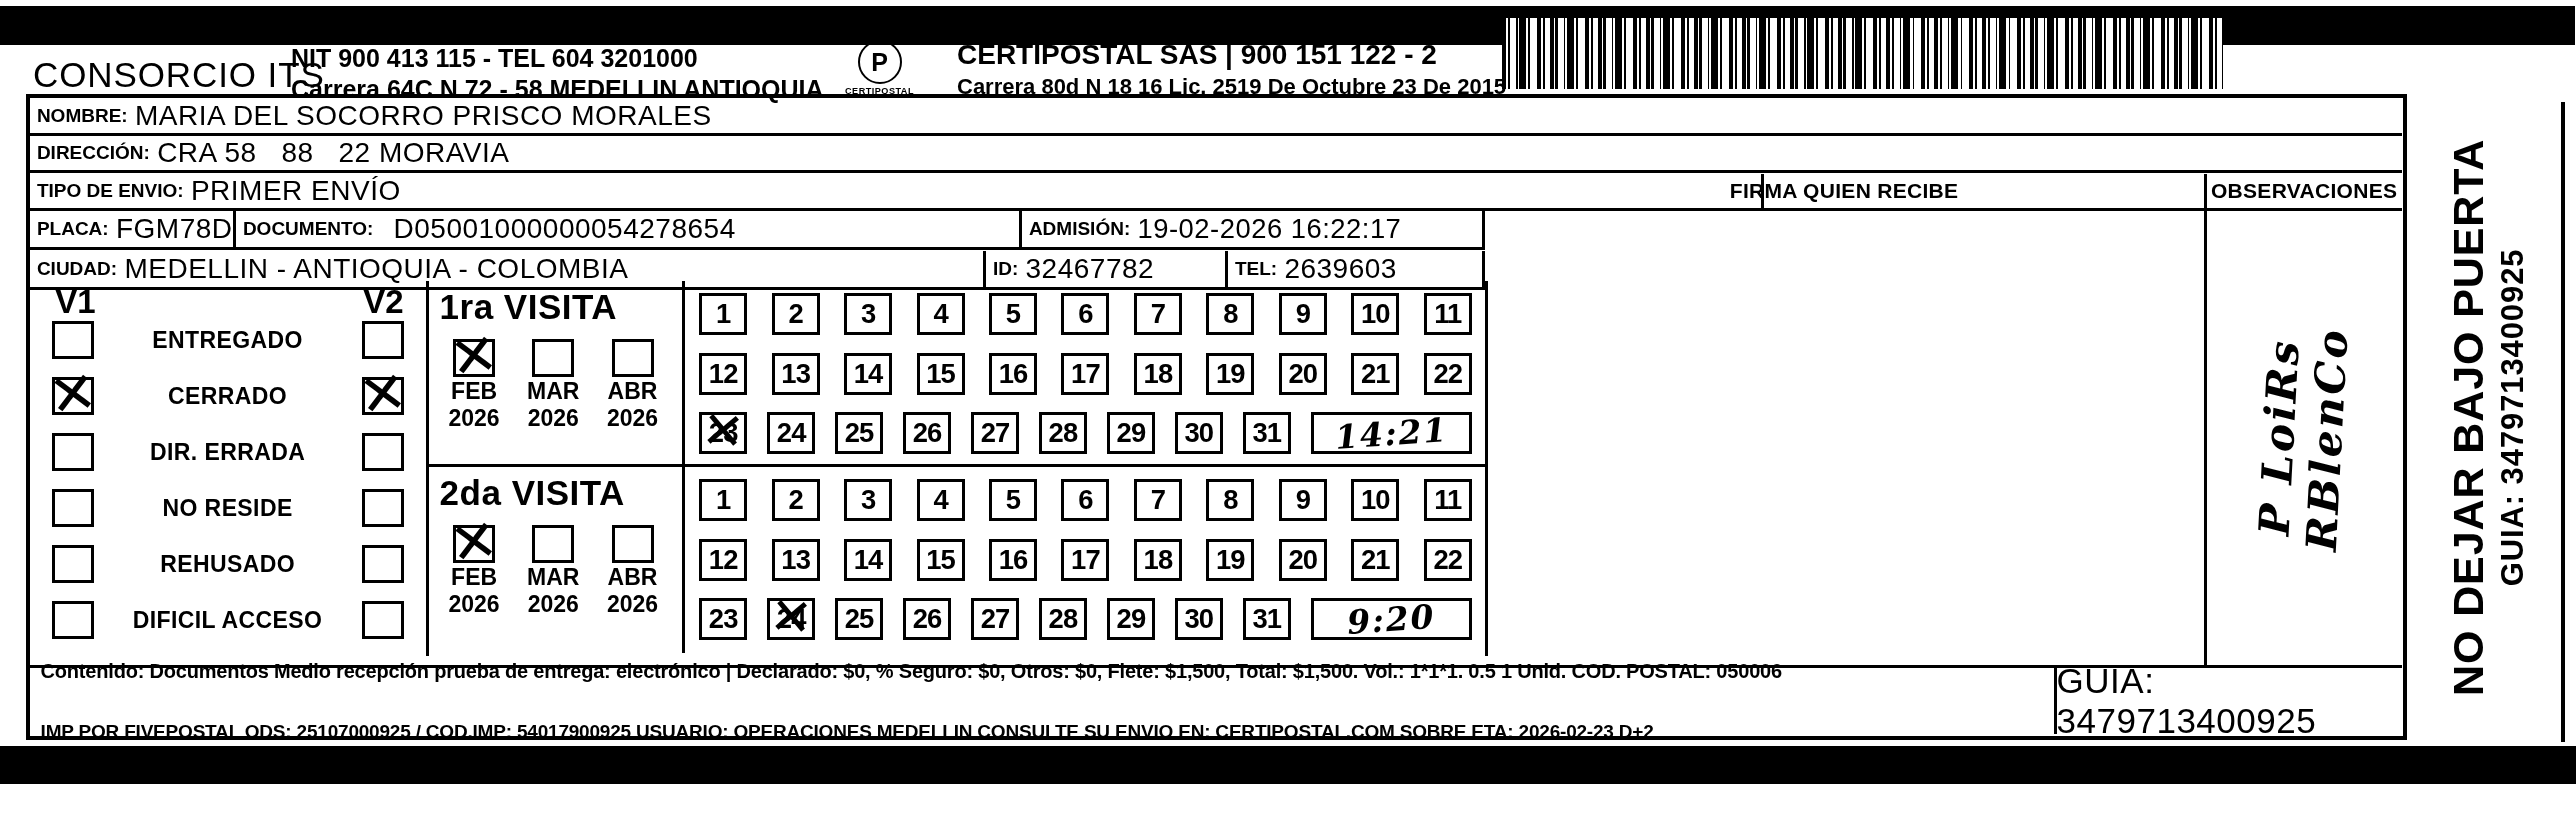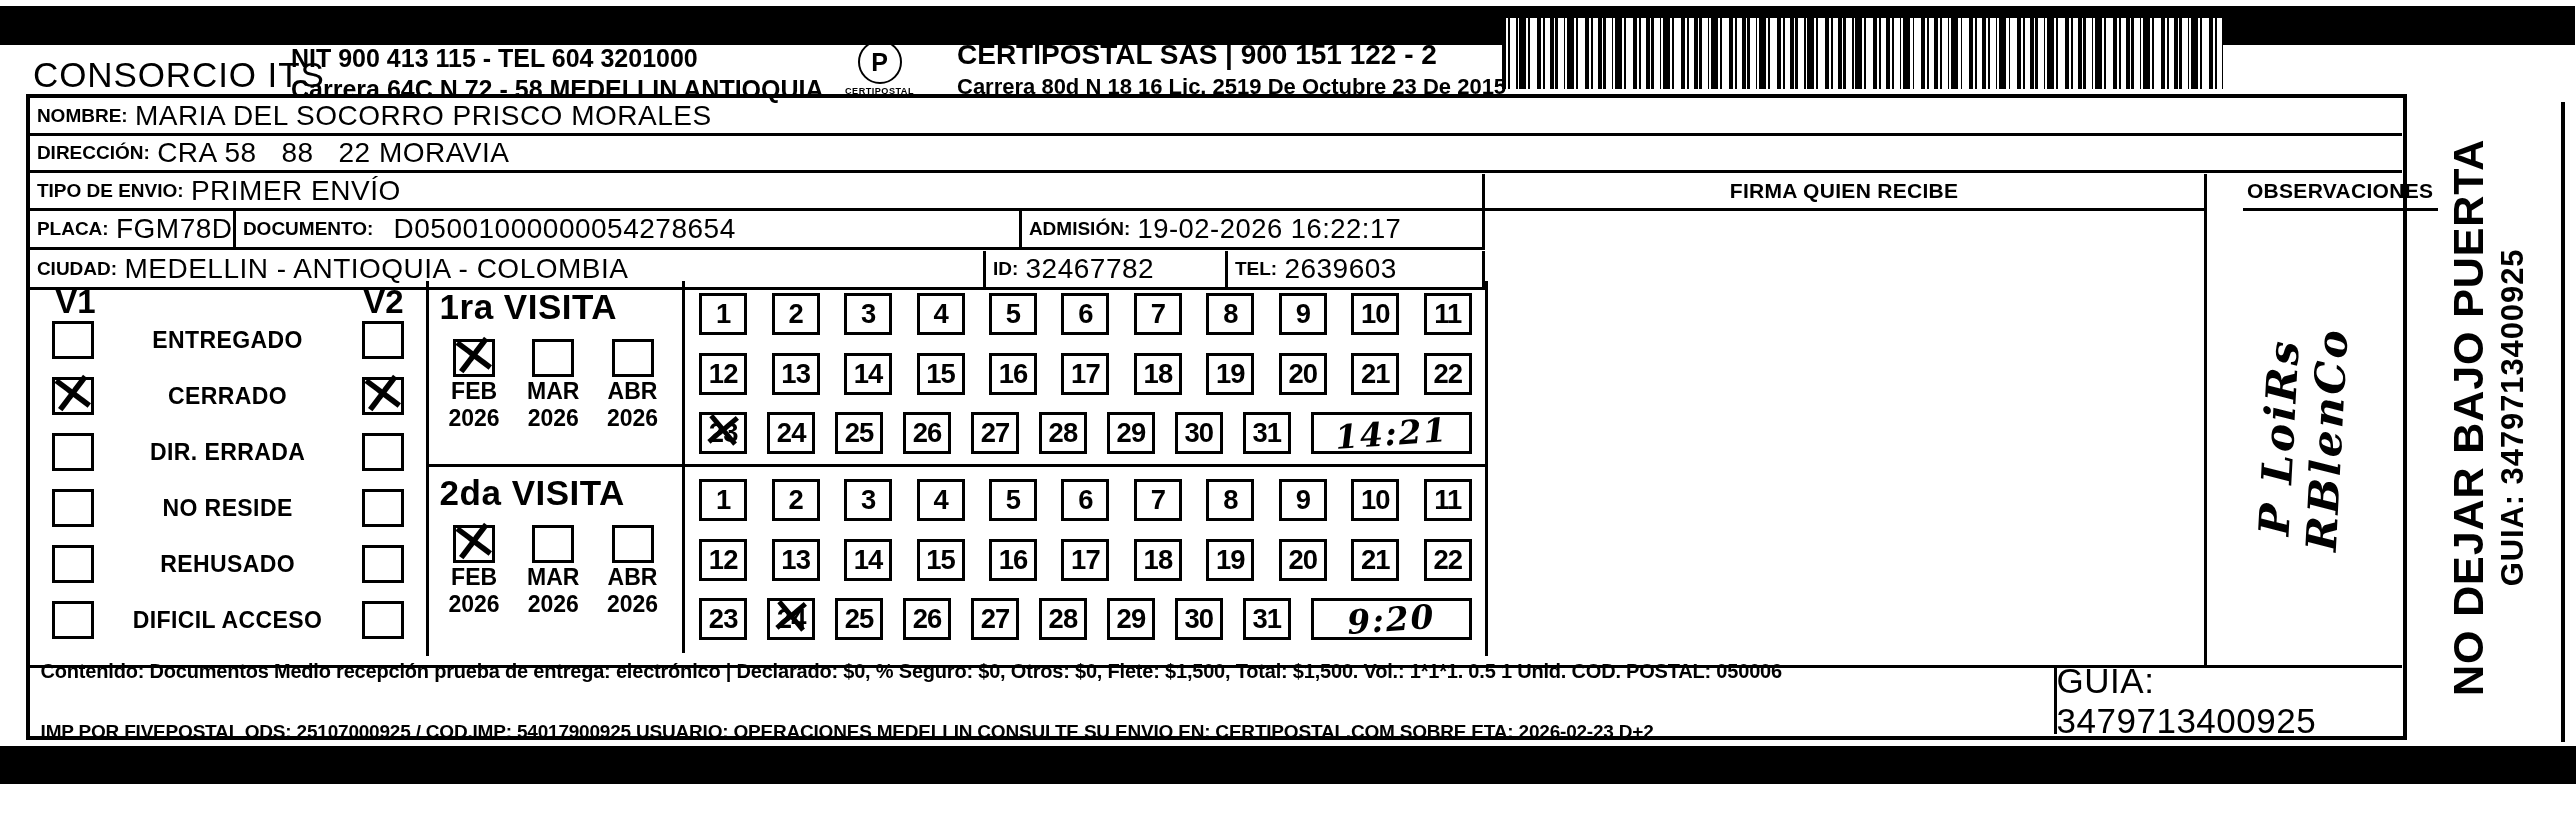--- a/index.html
+++ b/index.html
@@ -106,28 +106,28 @@
     <div class="cell bb" style="left:0;top:0;width:2372px;height:38px;">
       <span class="lab">NOMBRE:</span>
       <span class="val">MARIA DEL SOCORRO PRISCO MORALES</span>
     </div>
 
     <div class="cell bb" style="left:0;top:38px;width:2372px;height:37px;">
       <span class="lab">DIRECCIÓN:</span>
       <span class="val pre">CRA 58   88   22 MORAVIA</span>
     </div>
 
-    <div class="cell bb br" style="left:0;top:76px;width:1455px;height:37px;">
+    <div class="cell bb br" style="left:0;top:76px;width:1734px;height:37px;">
       <span class="lab">TIPO DE ENVIO:</span>
       <span class="val">PRIMER ENVÍO</span>
     </div>
     <div class="cell bb br hdr-center" style="left:1455px;top:76px;width:722px;height:37px;">
       <span>FIRMA QUIEN RECIBE</span>
     </div>
-    <div class="cell bb hdr-center" style="left:2177px;top:76px;width:195px;height:37px;margin-left:36px;">
+    <div class="cell bb hdr-center" style="left:2177px;top:76px;width:195px;height:37px;">
       <span>OBSERVACIONES</span>
     </div>
 
     <div class="cell bb br" style="left:0;top:113px;width:206px;height:39px;">
       <span class="lab">PLACA:</span>
       <span class="val">FGM78D</span>
     </div>
     <div class="cell bb br" style="left:206px;top:113px;width:786px;height:39px;">
       <span class="lab">DOCUMENTO:</span>
       <span class="val" style="margin-left:12.8px;">D05001000000054278654</span>

